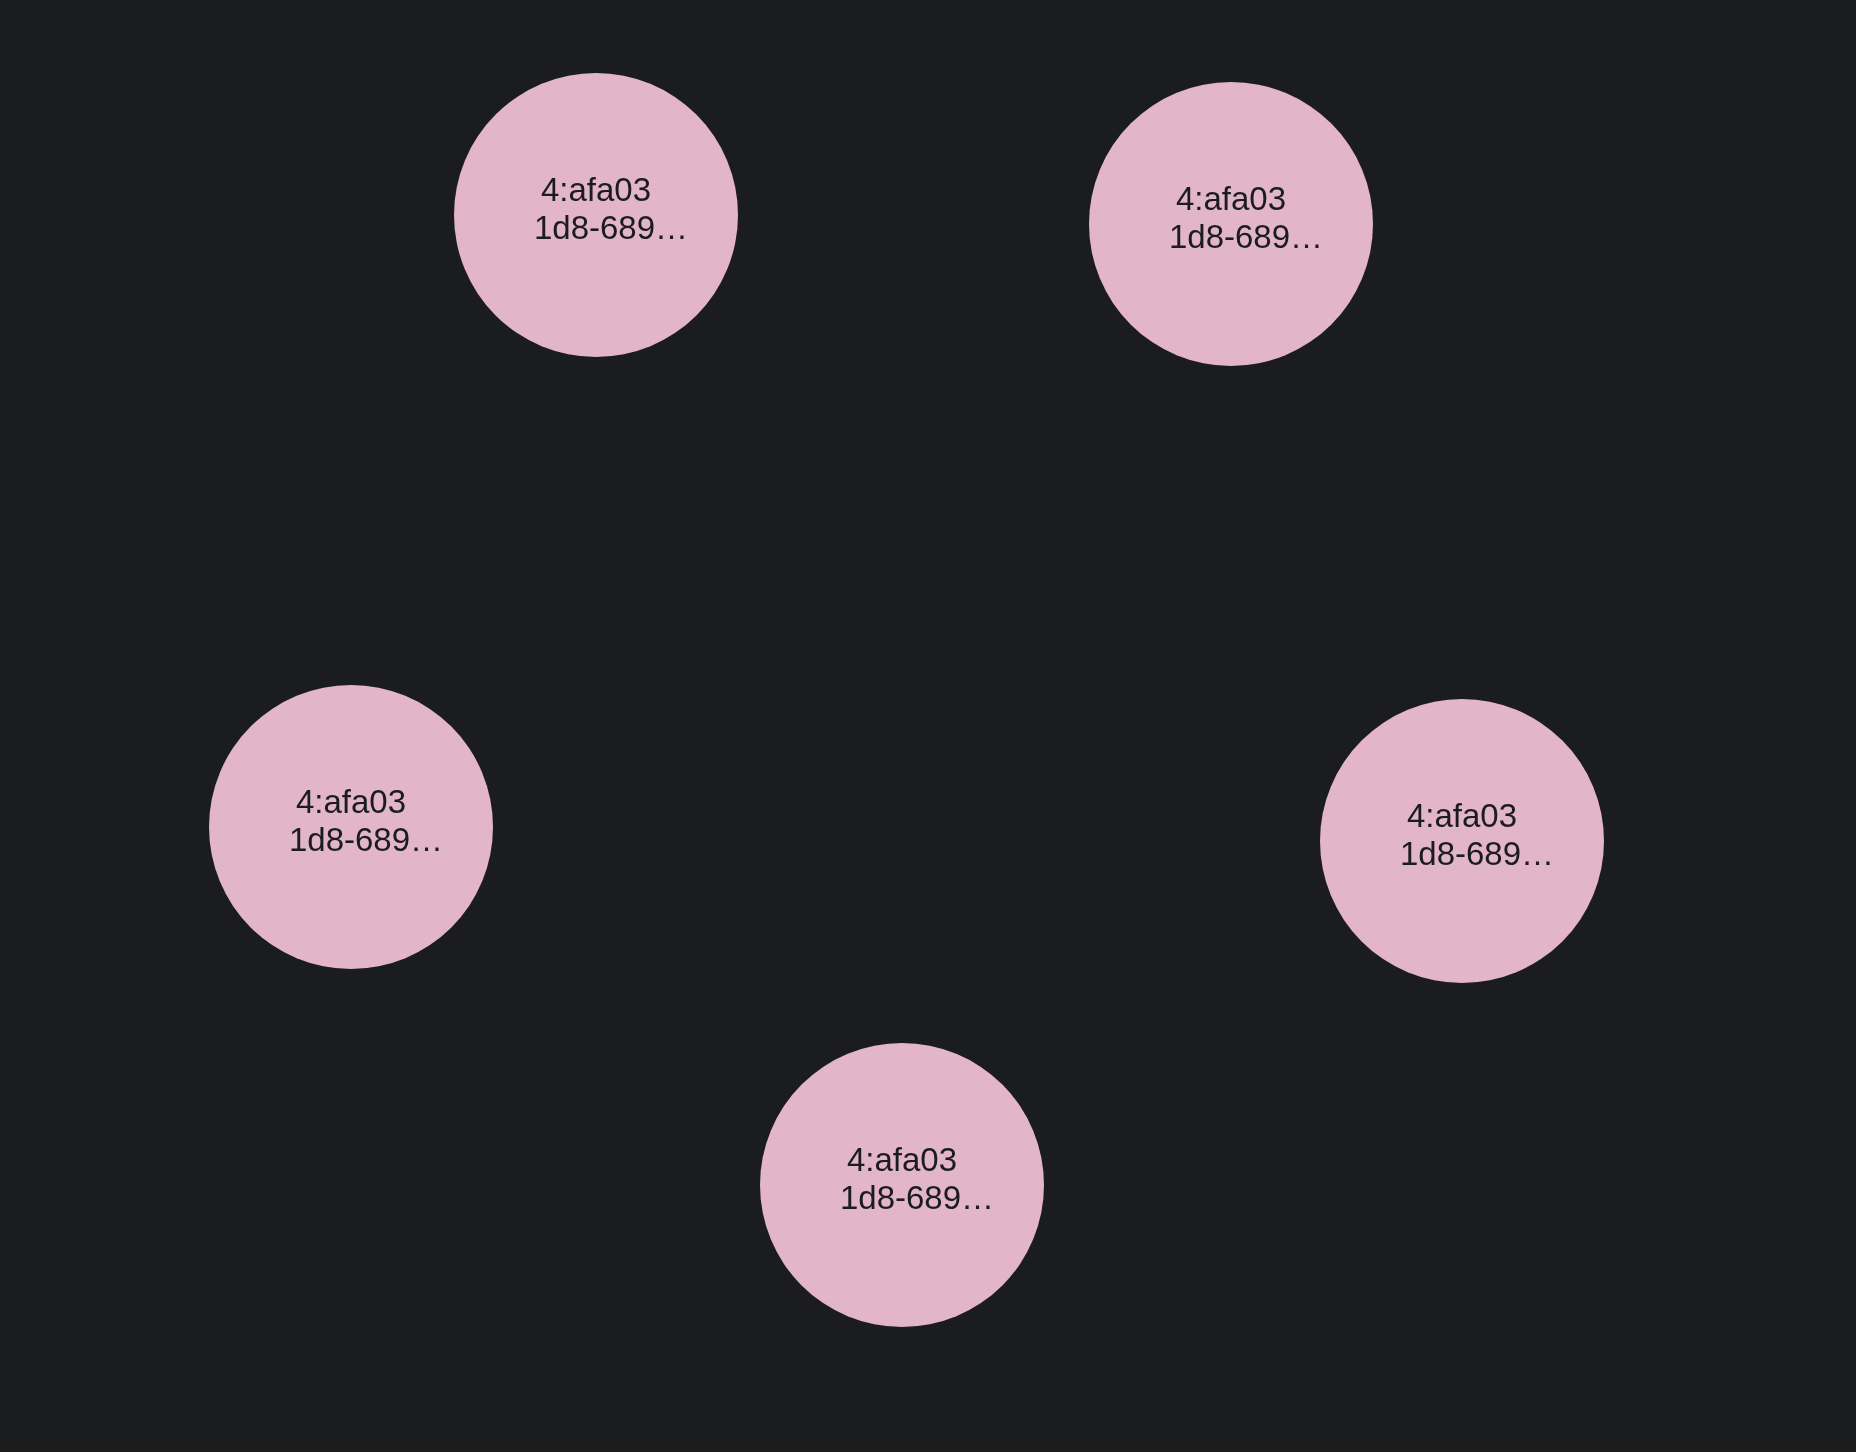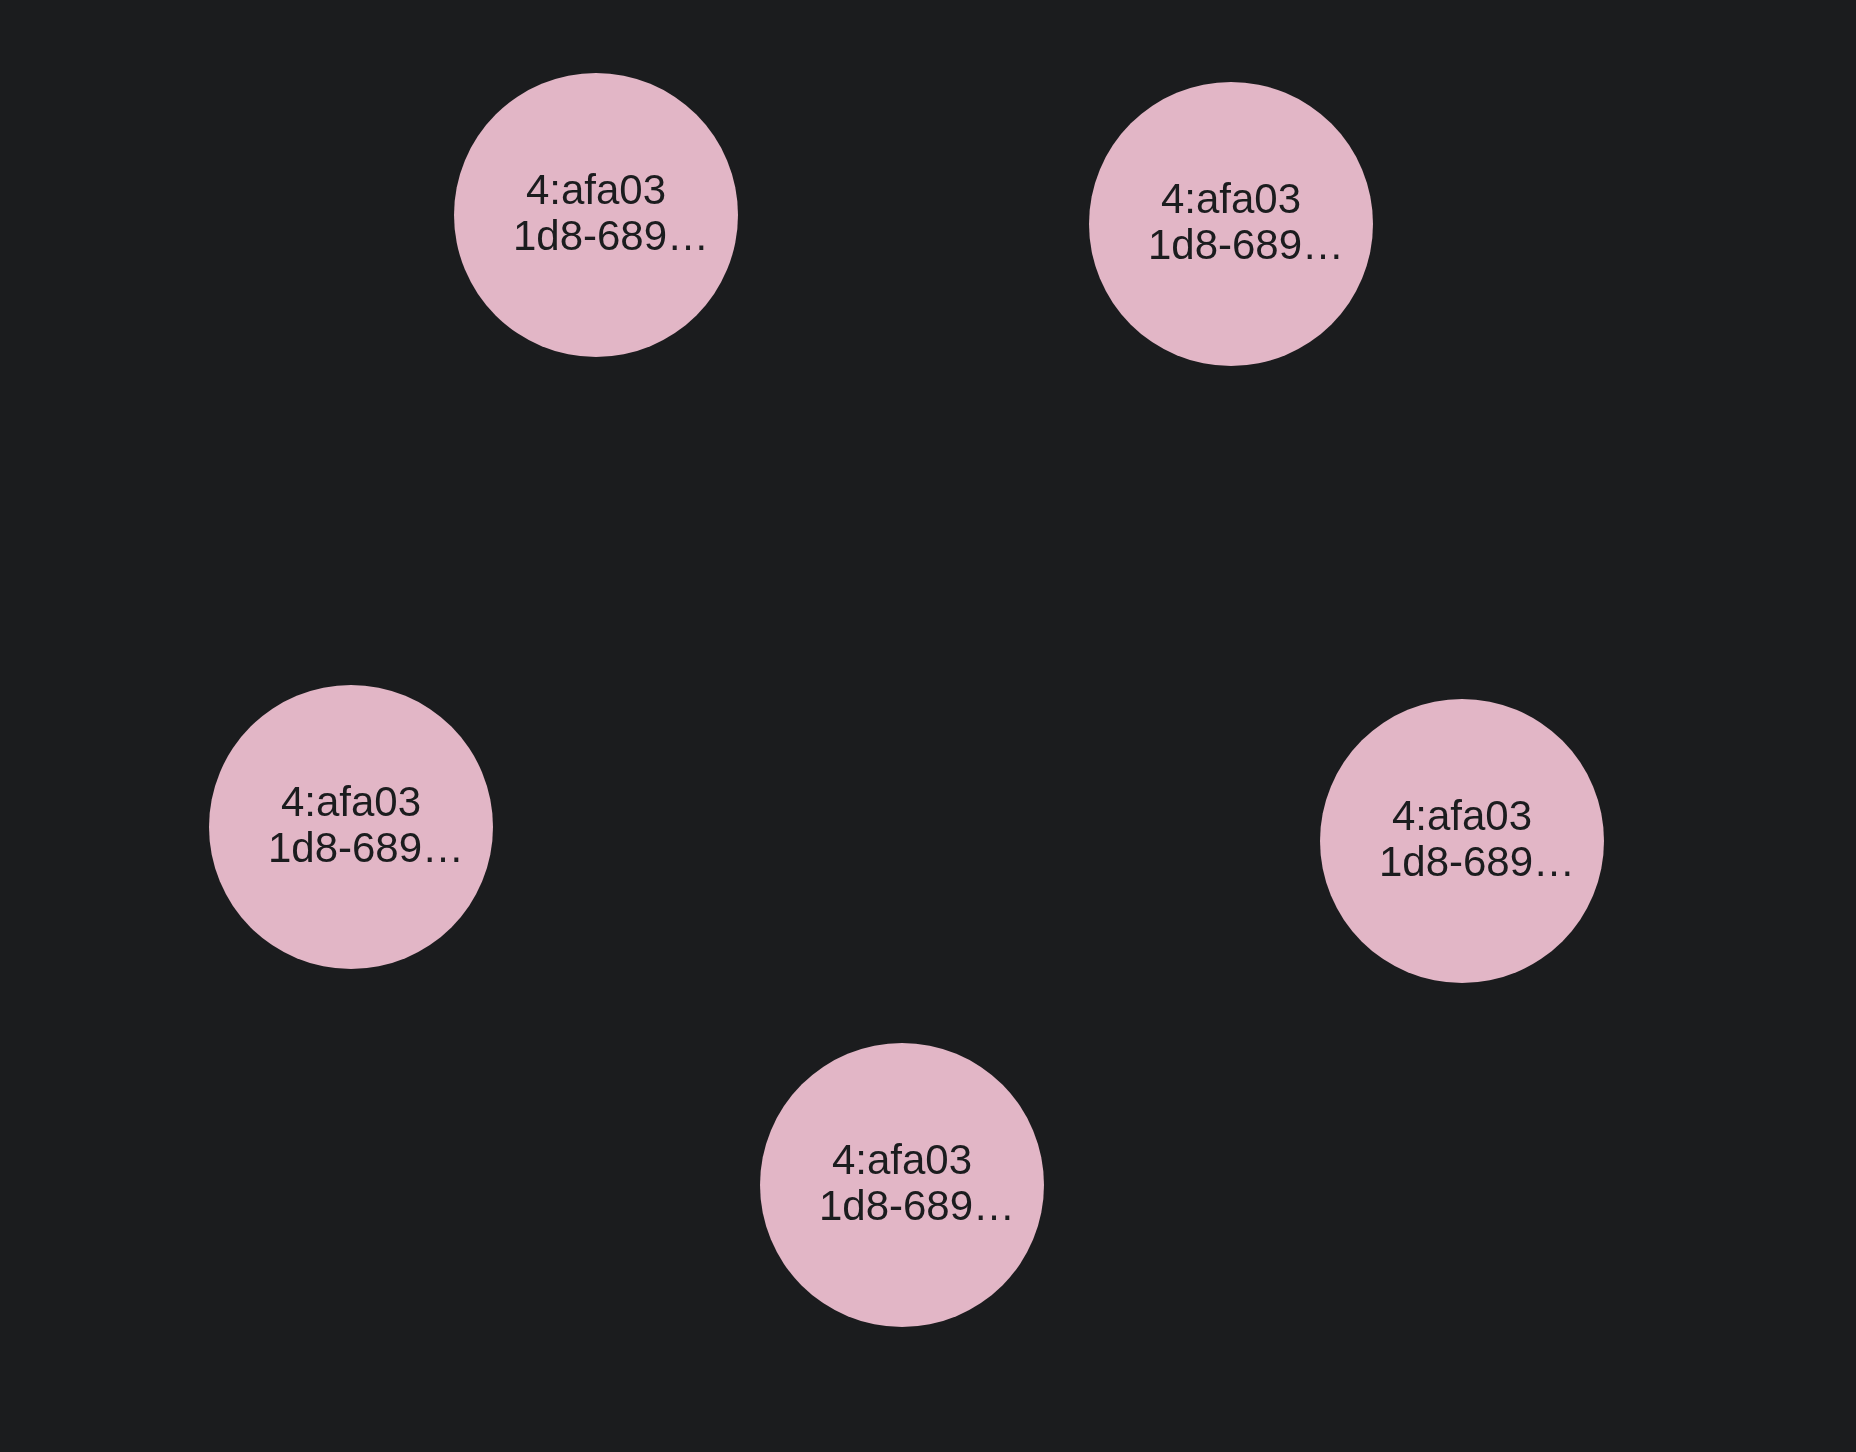--- a/index.html
+++ b/index.html
@@ -23,37 +23,37 @@
       background: #e2b6c6;
       cursor: pointer;
     }
     .node-label {
       position: absolute;
       left: 0;
       top: 0;
       width: 284px;
       height: 284px;
       color: #1b1c1e;
-      font-size: 42px;
+      font-size: 33px;
       line-height: 46px;
       text-decoration: underline;
     }
     .line1 {
       position: absolute;
       left: 0;
       width: 284px;
       top: 94px;
       text-align: center;
       white-space: pre;
     }
     .line2 {
       position: absolute;
       left: 0;
       width: 284px;
-      top: 140px;
+      top: 132px;
       text-align: center;
       white-space: pre;
       padding-left: 30px;
       box-sizing: border-box;
     }
   </style>
 </head>
 <body>
 
 <div id="canvas">

